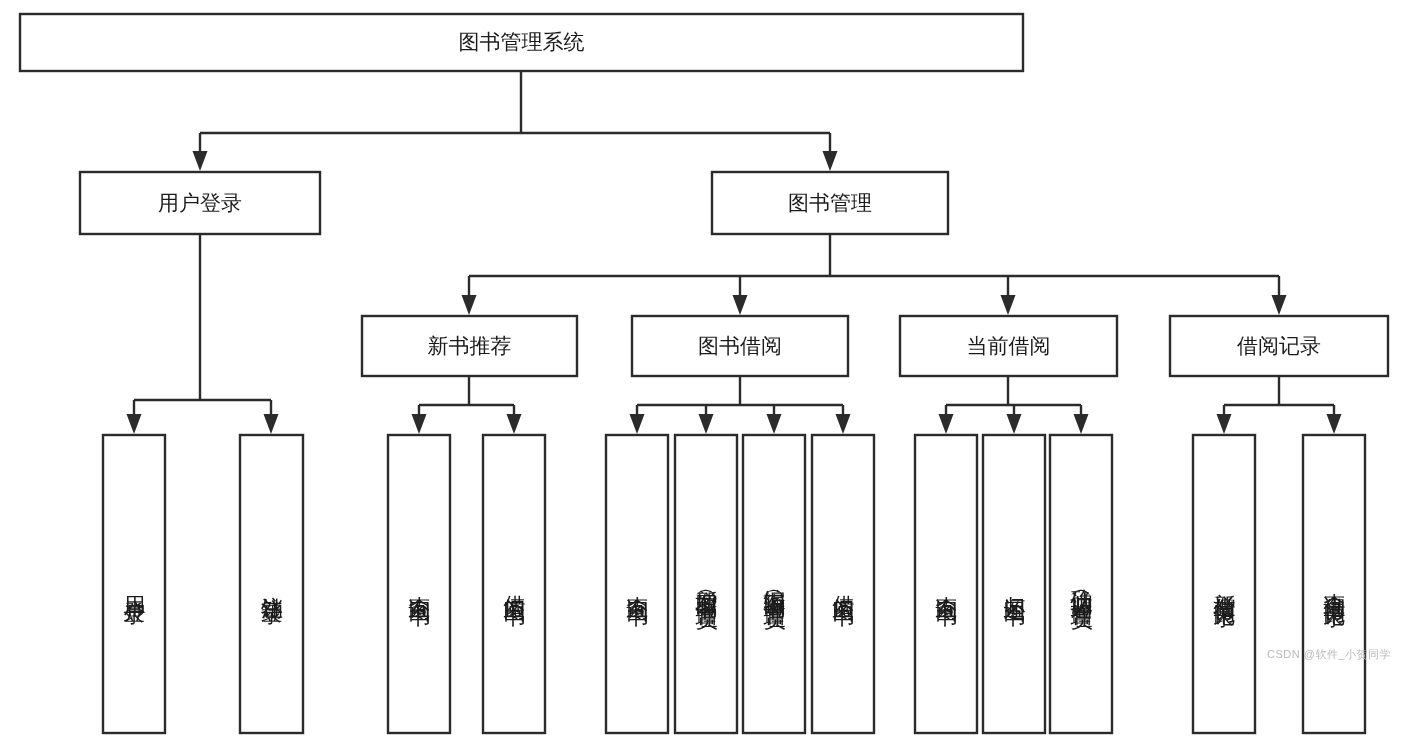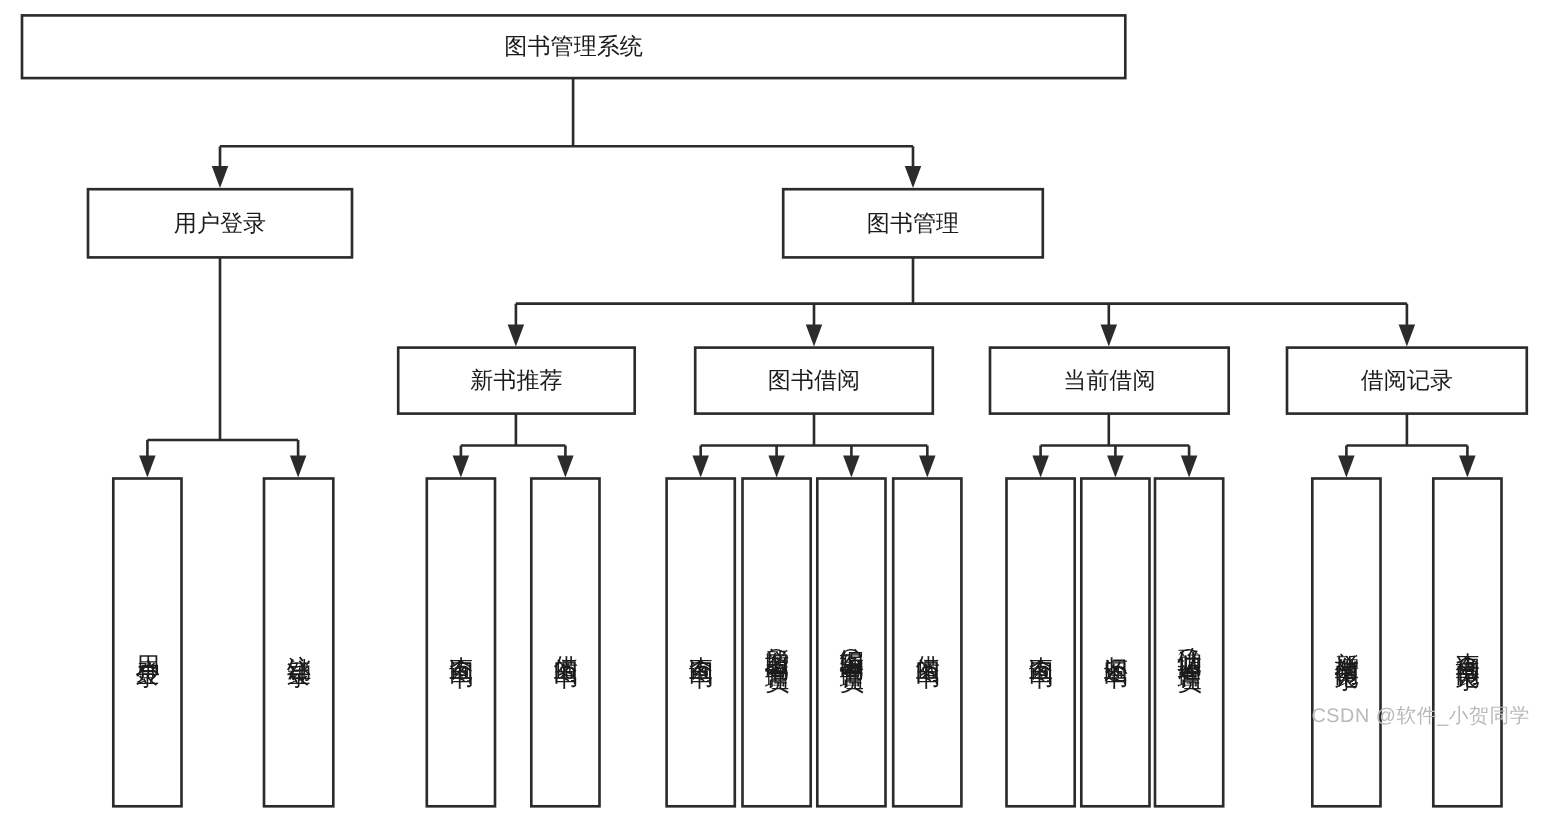--- a/index.html
+++ b/index.html
@@ -64,21 +64,21 @@
     letter-spacing: 3px;
     color: #1b1b1b;
     white-space: nowrap;
     text-align: center;
   }
   .watermark {
     position: absolute;
     right: 14px;
     bottom: 6px;
     font-family: "Liberation Sans", "DejaVu Sans", sans-serif;
-    font-size: 18px;
+    font-size: 11px;
     color: #b9b9b9;
     letter-spacing: 0.5px;
     user-select: none;
   }
 </style>
 </head>
 <body>
 
 <div id="diagram-root">
   <svg class="diagram-canvas" viewBox="0 0 1405 747">

